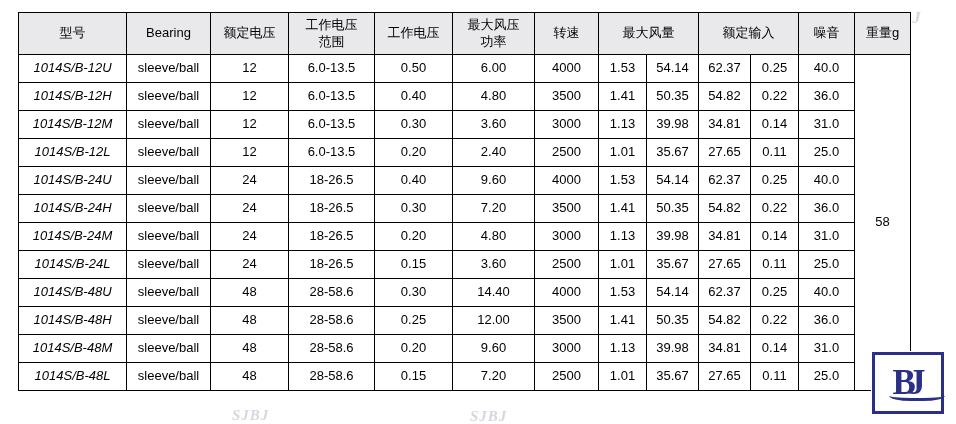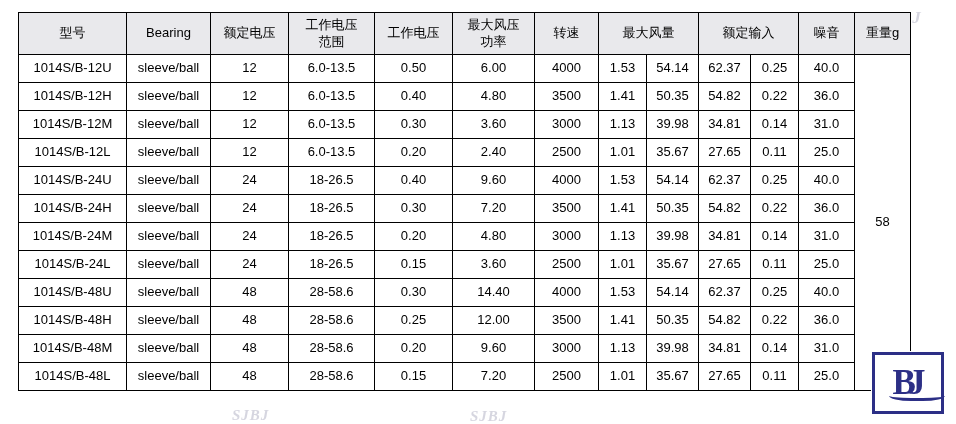--- a/index.html
+++ b/index.html
@@ -59,21 +59,21 @@
     box-sizing: border-box;
   }
   table.spec thead th {
     background: #e9e9ec;
     font-weight: normal;
     height: 42px;
     font-size: 13px;
   }
   table.spec thead th.two-line { line-height: 1.25; }
 
-  td.model { text-align: left; padding-left: 9px; }
+  td.model { text-align: left; padding-left: 9px; font-style: italic; }
   td.bearing { text-align: left; padding-left: 9px; }
 
   td.weight {
     font-size: 14px;
   }
 
   
   col.c-model   { width: 108px; }
   col.c-bearing { width: 84px; }
   col.c-volt    { width: 78px; }

